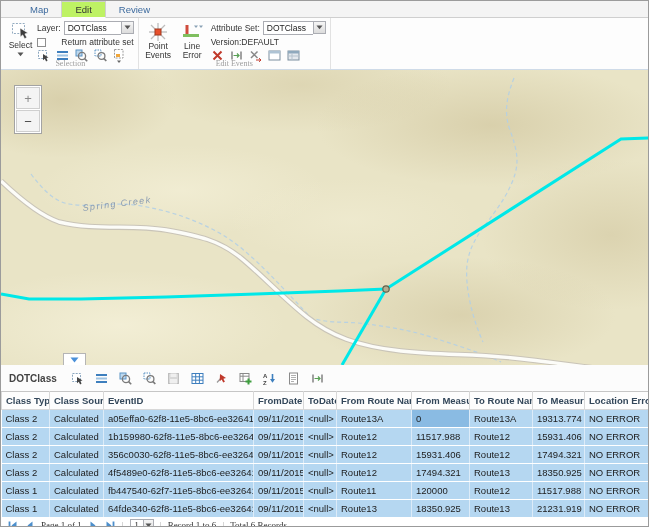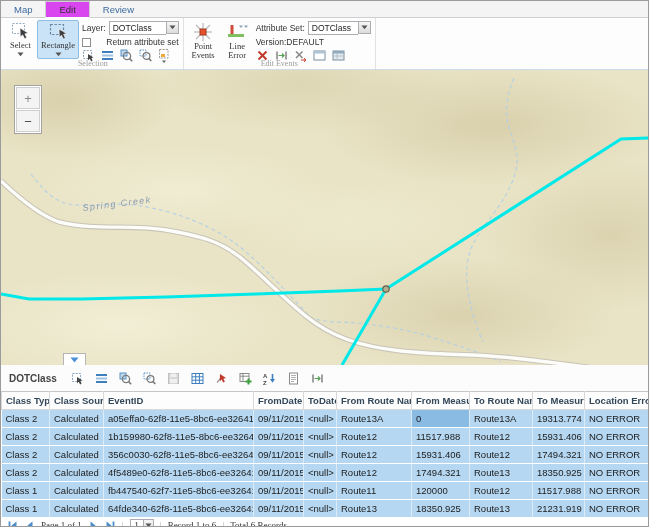--- a/index.html
+++ b/index.html
@@ -2,27 +2,27 @@
 <html><head>
 <meta charset="utf-8">
 <style>
   * { margin:0; padding:0; box-sizing:border-box; cursor:default; }
   html,body { background:#fff; }
   body { font-family:"Liberation Sans","DejaVu Sans",sans-serif; }
   #app { position:relative; width:649px; height:527px; border:1px solid #9b9b9b; background:#fff; overflow:hidden; }
 
   
   .ribbon { height:69px; background:#fdfdfd; border-bottom:1px solid #cfdbe8; }
-  .tabrow { height:17px; background:#f4f4f4; border-bottom:1px solid #cfcfcf; display:flex; align-items:flex-end; padding-left:0; }
+  .tabrow { height:17px; background:#f4f4f4; border-bottom:1px solid #cfcfcf; display:flex; align-items:flex-end; padding-left:16px; }
   .rtab { font-size:9.5px; color:#3c6a9e; padding:2px 13px 2px; }
-  .rtab.active { background:#d946ef; border:1px solid #cfcfcf; border-bottom:1px solid #fdfdfd; color:#333; margin-bottom:-1px; }
+  .rtab.active { background:#bef264; border:1px solid #cfcfcf; border-bottom:1px solid #fdfdfd; color:#333; margin-bottom:-1px; }
   .toolbar { height:51px; display:flex; padding-left:2px; background:#fdfdfd; }
   .tgroup { position:relative; border-right:1px solid #e2e2e2; padding:2px 4px 10px 4px; display:flex; gap:3px; }
   .glabel { position:absolute; bottom:1px; left:0; right:0; text-align:center; font-size:8px; color:#9d9d9d;font-family:Liberation Serif, serif; }
-  .bigbtn { display:flex; flex-direction:column; align-items:center; font-size:8.5px; color:#333; padding-top:1px; border:1px solid transparent; border-radius:2px; line-height:1.05; text-align:center;font-family:Liberation Serif, serif; }
+  .bigbtn { display:flex; flex-direction:column; align-items:center; font-size:8.5px; color:#333; padding-top:1px; border:1px solid transparent; border-radius:2px; line-height:1.05; text-align:center; }
   .bigbtn.active { background:#cbe3f7; border-color:#8fbde4; }
   .bicon { height:22px; display:flex; align-items:center; }
   .caret { height:6px; display:flex; align-items:flex-start; margin-top:1px; }
   .ctrlcol { display:flex; flex-direction:column; gap:2px; padding-top:1px; font-size:8.5px; color:#333; }
   .crow { display:flex; align-items:center; gap:3px; height:14px; white-space:nowrap;justify-content:space-between; }
   .combo { display:inline-flex; height:14px; }
   .combo .val { background:#fff; border:1px solid #abadb3; border-right:none; font-size:8.5px; padding:0 3px; display:flex; align-items:center; color:#222; }
   .combo .cbtn { width:13px; background:linear-gradient(#f6f6f6,#dcdcdc); border:1px solid #abadb3; display:flex; align-items:center; justify-content:center; }
   .checkbox { width:9px; height:9px; background:#fff; border:1px solid #8e8e8e; display:inline-block; }
   .iconrow { display:flex; gap:6px; align-items:center; height:16px; }
@@ -68,34 +68,20 @@
 
       <div class="tgroup">
         <div class="bigbtn" style="width:27px">
           <span class="bicon">
             <svg width="21" height="19" viewBox="0 0 21 19">
                 <rect x="2.5" y="1.5" width="12" height="10" fill="#fff" stroke="#93abc0" stroke-dasharray="2 1.4"></rect>
                 <path d="M10 6l8 5-3.1.9 1.9 3.7-2.2 1.1-1.9-3.8-2.4 2.1z" fill="#3d3d3d" stroke="#fff" stroke-width=".6"></path>
               </svg>
           </span>
           <span>Select</span>
-          <span class="caret ticon">
-              <svg width="7" height="5">
-                <path d="M0.5 0.5 L3.5 4.2 L6.5 0.5z" fill="#555"></path>
-              </svg>
-            </span>
-        </div>
-        <div class="bigbtn active" style="width:42px">
-          <span class="bicon">
-            <svg width="21" height="19" viewBox="0 0 21 19">
-                <rect x="2.5" y="2.5" width="13" height="10" fill="none" stroke="#6787a3" stroke-dasharray="2.4 1.6" stroke-width="1.2"></rect>
-                <path d="M11 7l7.5 4.6-2.9.8 1.8 3.5-2.1 1-1.8-3.6-2.2 2z" fill="#3d3d3d" stroke="#fff" stroke-width=".6"></path>
-              </svg>
-          </span>
-          <span>Rectangle</span>
           <span class="caret ticon">
               <svg width="7" height="5">
                 <path d="M0.5 0.5 L3.5 4.2 L6.5 0.5z" fill="#555"></path>
               </svg>
             </span>
         </div>
         <div class="ctrlcol">
           <div class="crow">
             <span>Layer:</span>
             <span class="combo">

